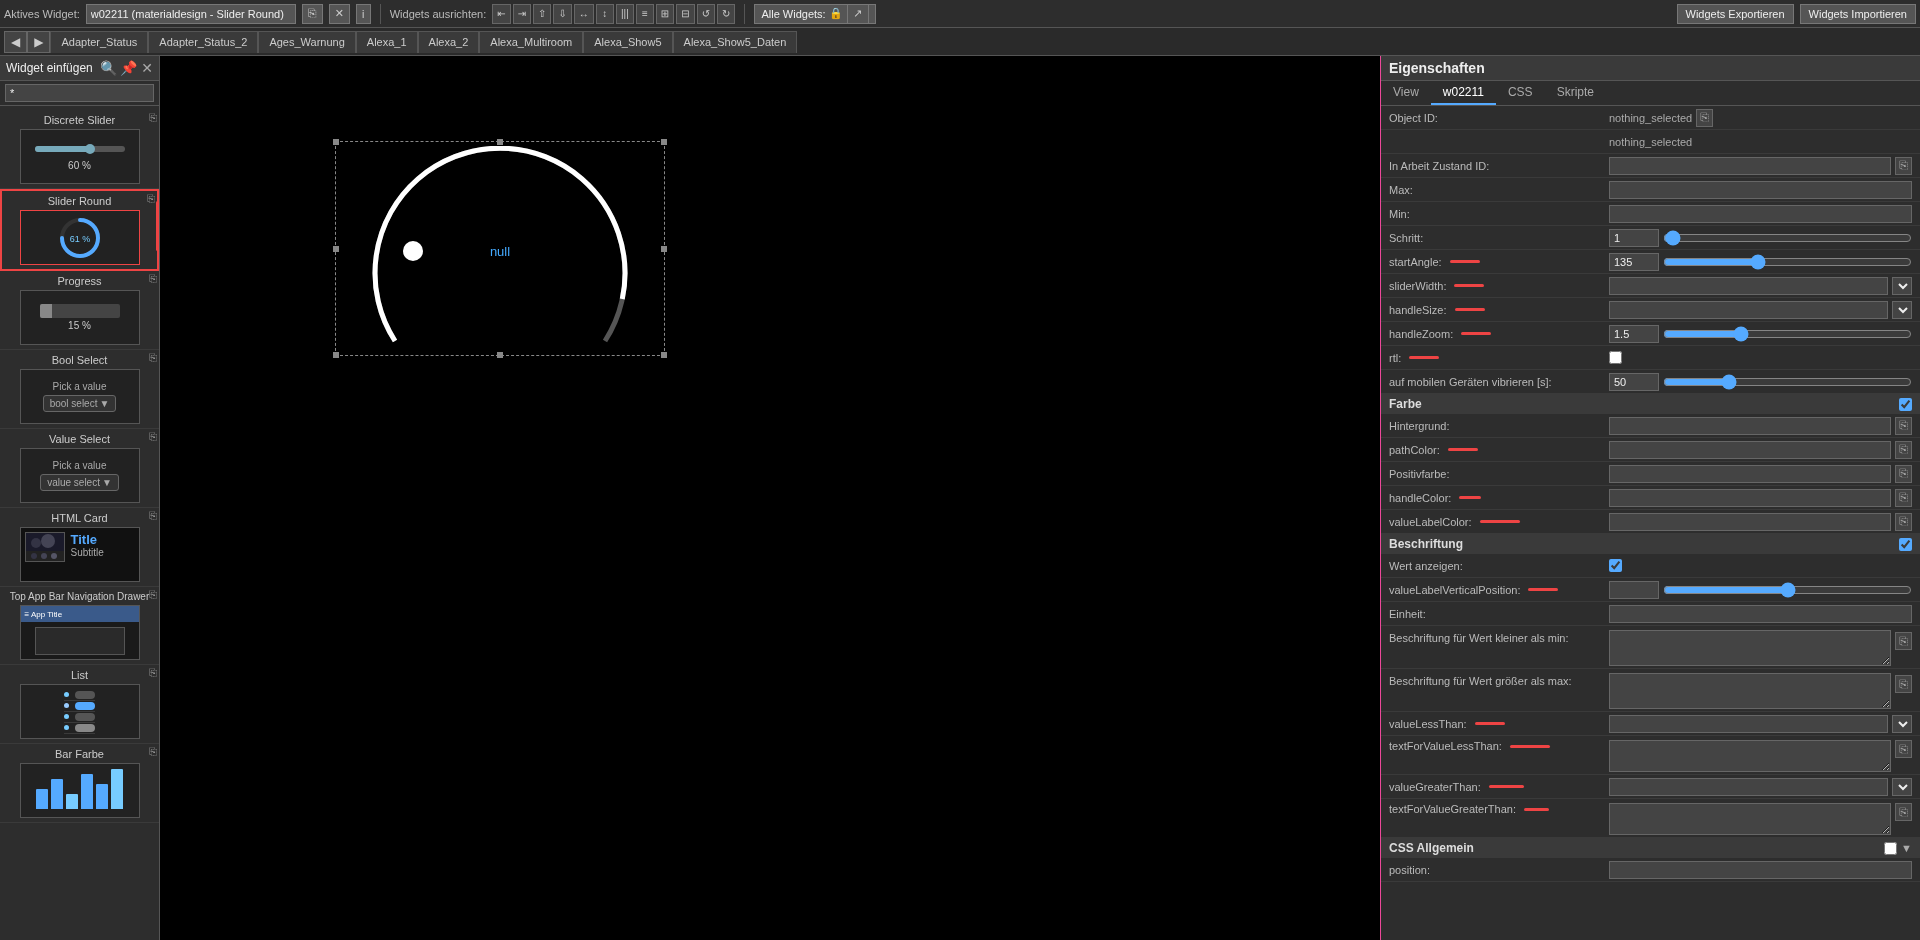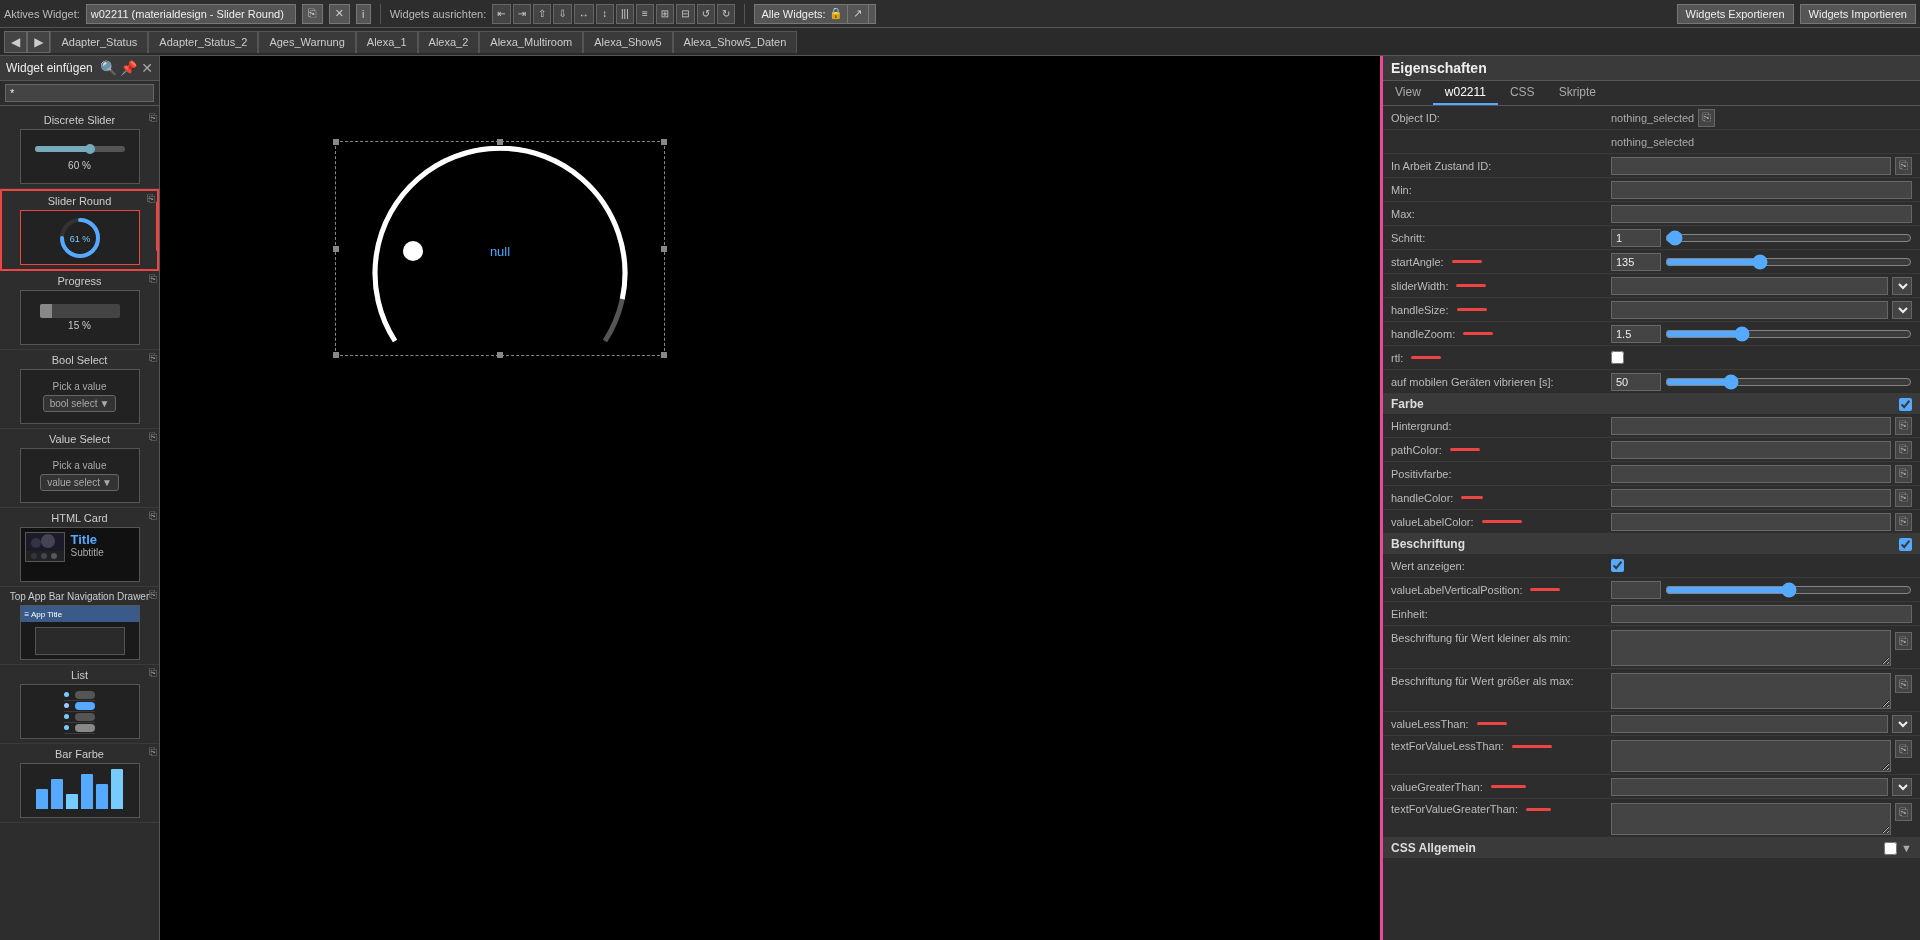--- a/index.html
+++ b/index.html
@@ -100,21 +100,21 @@
 
     
     #canvas-round-slider {
       position: absolute; top: 90px; left: 180px; width: 320px; height: 210px;
       display: flex; align-items: center; justify-content: center;
     }
     .canvas-null-text { position: absolute; top: 50%; left: 50%; transform: translate(-50%, -50%); color: #4af; font-size: 13px; }
 
     
     #right-panel {
-      width: 540px; background: #2d2d2d; border-left: 3px solid #ec4899; display: flex; flex-direction: column; overflow: hidden;
+      width: 540px; background: #2d2d2d; border-left: 1px solid #ec4899; display: flex; flex-direction: column; overflow: hidden;
     }
     #props-header { display: flex; align-items: center; padding: 4px 8px; background: #3a3a3a; border-bottom: 1px solid #555; }
     #props-header .props-title { color: #eee; font-size: 14px; font-weight: bold; flex: 1; }
     #props-tabs { display: flex; border-bottom: 1px solid #555; }
     .props-tab { padding: 4px 12px; font-size: 12px; color: #aaa; cursor: pointer; border-bottom: 2px solid transparent; }
     .props-tab.active { color: #fff; border-bottom: 2px solid #5af; }
     #props-content { flex: 1; overflow-y: auto; padding: 0; }
     .prop-row { display: flex; align-items: center; padding: 2px 8px; min-height: 24px; border-bottom: 1px solid #3a3a3a; }
     .prop-label { width: 220px; color: #bbb; font-size: 11px; flex-shrink: 0; display: flex; align-items: center; gap: 4px; }
     .prop-label .red-line { display: inline-block; width: 30px; height: 3px; background: #e44; border-radius: 2px; margin-left: 4px; }
@@ -412,28 +412,28 @@
 
       <div class="prop-row">
         <div class="prop-label">In Arbeit Zustand ID:</div>
         <div class="prop-value">
           <input class="prop-input" style="flex: 1 1 0%;" type="text" value="">
           <button class="prop-copy-btn">⎘</button>
         </div>
       </div>
 
       <div class="prop-row">
+        <div class="prop-label">Max:</div>
+        <div class="prop-value">
+          <input class="prop-input" style="flex: 1 1 0%;" type="text" value="">
+        </div>
+      </div>
+
+      <div class="prop-row">
         <div class="prop-label">Min:</div>
-        <div class="prop-value">
-          <input class="prop-input" style="flex: 1 1 0%;" type="text" value="">
-        </div>
-      </div>
-
-      <div class="prop-row">
-        <div class="prop-label">Max:</div>
         <div class="prop-value">
           <input class="prop-input" style="flex: 1 1 0%;" type="text" value="">
         </div>
       </div>
 
       <div class="prop-row">
         <div class="prop-label">Schritt:</div>
         <div class="prop-value">
           <input class="prop-input prop-input-num" type="text" value="1" style="">
           <input class="prop-slider" type="range" min="0" max="100" value="1" style="flex: 1 1 0%;">
@@ -648,17 +648,23 @@
       </div>
 
       <div class="section-header">
         <span>CSS Allgemein</span>
         <div style="display:flex; gap:4px;">
           <input type="checkbox" class="chk" style="">
           <span style="color:#aaa; font-size:11px;">▼</span>
         </div>
       </div>
 
+      <div class="prop-row">
+        <div class="prop-label">position:</div>
+        <div class="prop-value">
+          <input class="prop-input" style="flex: 1 1 0%;" type="text" value="">
+        </div>
+      </div>
 
     </div>
   </div>
 
 </div>
 
 </body></html>

